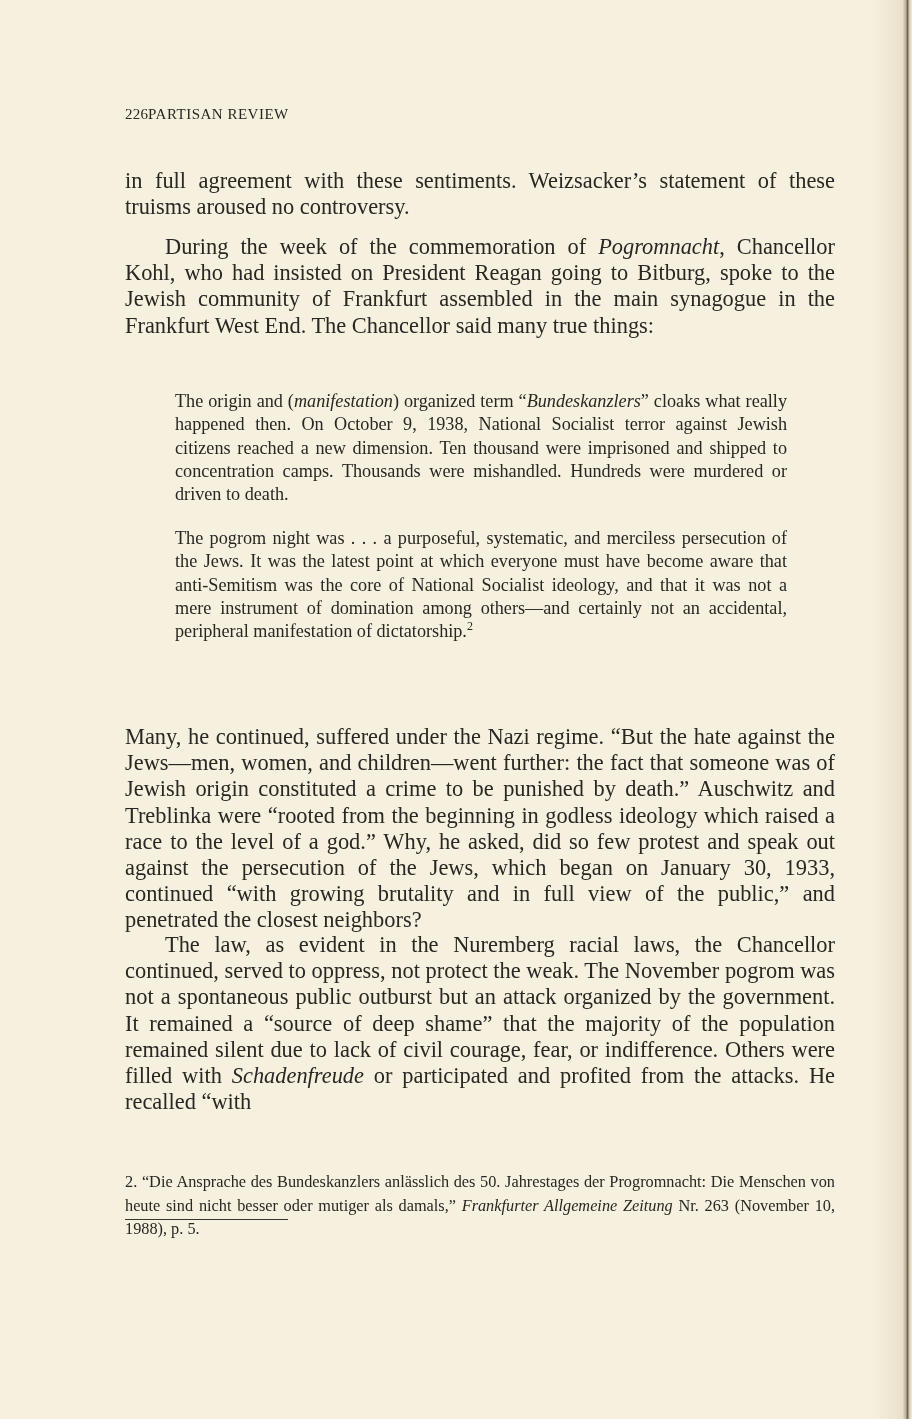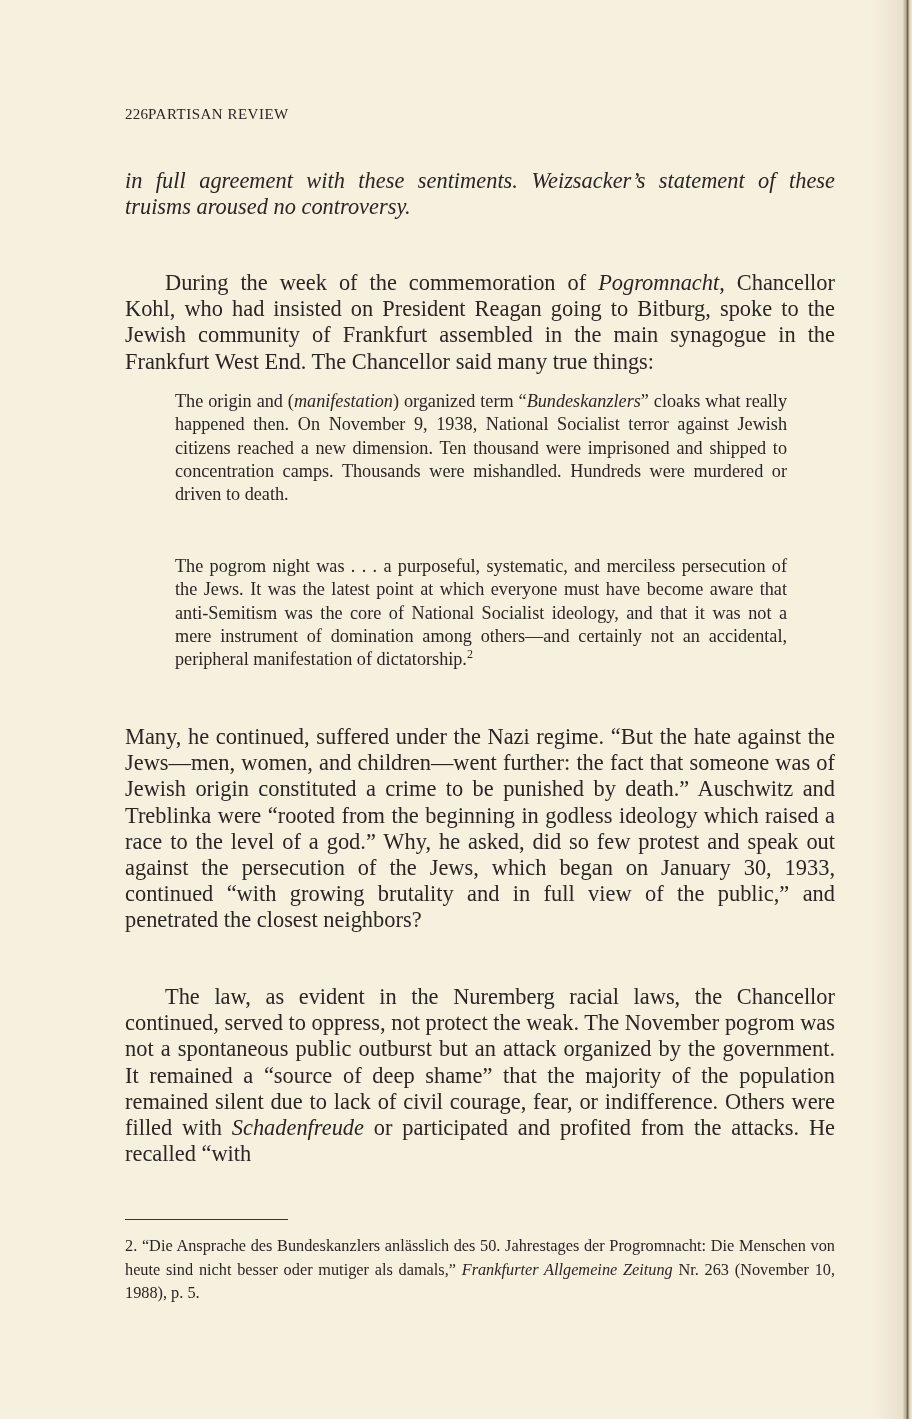--- a/index.html
+++ b/index.html
@@ -36,58 +36,58 @@
       font-size: 18.2px; line-height: 23.3px;
       text-align: justify;
     }
     .quote p { margin: 0; }
     sup { font-size: 12px; line-height: 0; vertical-align: 7px; }
     .footnote-rule {
       position: absolute; top: 1219px; left: 125px; width: 163px; height: 1px;
       background: #3a342e;
     }
     .footnote {
-      position: absolute; top: 1234px; left: 125px; width: 710px;
+      position: absolute; top: 1170px; left: 125px; width: 710px;
       font-size: 16.3px; line-height: 23.6px; text-align: justify;
     }
     .footnote p { margin: 0; }
     em { font-style: italic; }
   </style>
 </head>
 <body>
 
 <div class="page-edge-shadow"></div>
 <div class="page-edge"></div>
 
 <div class="running-head">
   <span>226</span>
   <span class="running-title">PARTISAN REVIEW</span>
 </div>
 
-<div class="body-text" style="top:168px;font-style:italic;">
+<div class="body-text" style="top:168px;">
   <p>in full agreement with these sentiments. Weizsacker’s statement of these truisms aroused no controversy.</p>
 </div>
 
-<div class="body-text" style="top:234px;margin-top:36px;">
+<div class="body-text" style="top:234px;">
   <p class="indent"><span>During the week of the commemoration of </span><em>Pogromnacht</em><span>, Chancellor Kohl, who had insisted on President Reagan going to Bitburg, spoke to the Jewish community of Frankfurt assembled in the main synagogue in the Frankfurt West End. The Chancellor said many true things:</span></p>
 </div>
 
 <div class="quote" style="top:390px;">
-  <p><span>The origin and (</span><em>manifestation</em><span>) organized term “</span><em>Bundeskanzlers</em><span>” cloaks what really happened then. On November 9, 1938, National Socialist terror against Jewish citizens reached a new dimension. Ten thousand were imprisoned and shipped to concentration camps. Thousands were mishandled. Hundreds were murdered or driven to death.</span></p>
+  <p><span>The origin and (</span><em>manifestation</em><span>) organized term “</span><em>Bundeskanzlers</em><span>” cloaks what really happened then. On October 9, 1938, National Socialist terror against Jewish citizens reached a new dimension. Ten thousand were imprisoned and shipped to concentration camps. Thousands were mishandled. Hundreds were murdered or driven to death.</span></p>
 </div>
 
-<div class="quote" style="top:555px;">
+<div class="quote" style="top:527px;">
   <p><span>The pogrom night was . . . a purposeful, systematic, and merciless persecution of the Jews. It was the latest point at which everyone must have become aware that anti-Semitism was the core of National Socialist ideology, and that it was not a mere instrument of domination among others—and certainly not an accidental, peripheral manifestation of dictatorship.</span><sup>2</sup></p>
 </div>
 
 <div class="body-text" style="top:724px;">
   <p>Many, he continued, suffered under the Nazi regime. “But the hate against the Jews—men, women, and children—went further: the fact that someone was of Jewish origin constituted a crime to be punished by death.” Auschwitz and Treblinka were “rooted from the beginning in godless ideology which raised a race to the level of a god.” Why, he asked, did so few protest and speak out against the persecution of the Jews, which began on January 30, 1933, continued “with growing brutality and in full view of the public,” and penetrated the closest neighbors?</p>
 </div>
 
-<div class="body-text" style="top:984px;">
+<div class="body-text" style="top:932px;">
   <p class="indent"><span>The law, as evident in the Nuremberg racial laws, the Chancellor continued, served to oppress, not protect the weak. The November pogrom was not a spontaneous public outburst but an attack organized by the government. It remained a “source of deep shame” that the majority of the population remained silent due to lack of civil courage, fear, or indifference. Others were filled with </span><em>Schadenfreude</em><span> or participated and profited from the attacks. He recalled “with</span></p>
 </div>
 
 <div class="footnote-rule"></div>
 
 <div class="footnote">
   <p><span>2.</span><span> “Die Ansprache des Bundeskanzlers anlässlich des 50. Jahrestages der Progromnacht: Die Menschen von heute sind nicht besser oder mutiger als damals,” </span><em>Frankfurter Allgemeine Zeitung</em><span> Nr. 263 (November 10, 1988), p. 5.</span></p>
 </div>
 
 </body></html>

